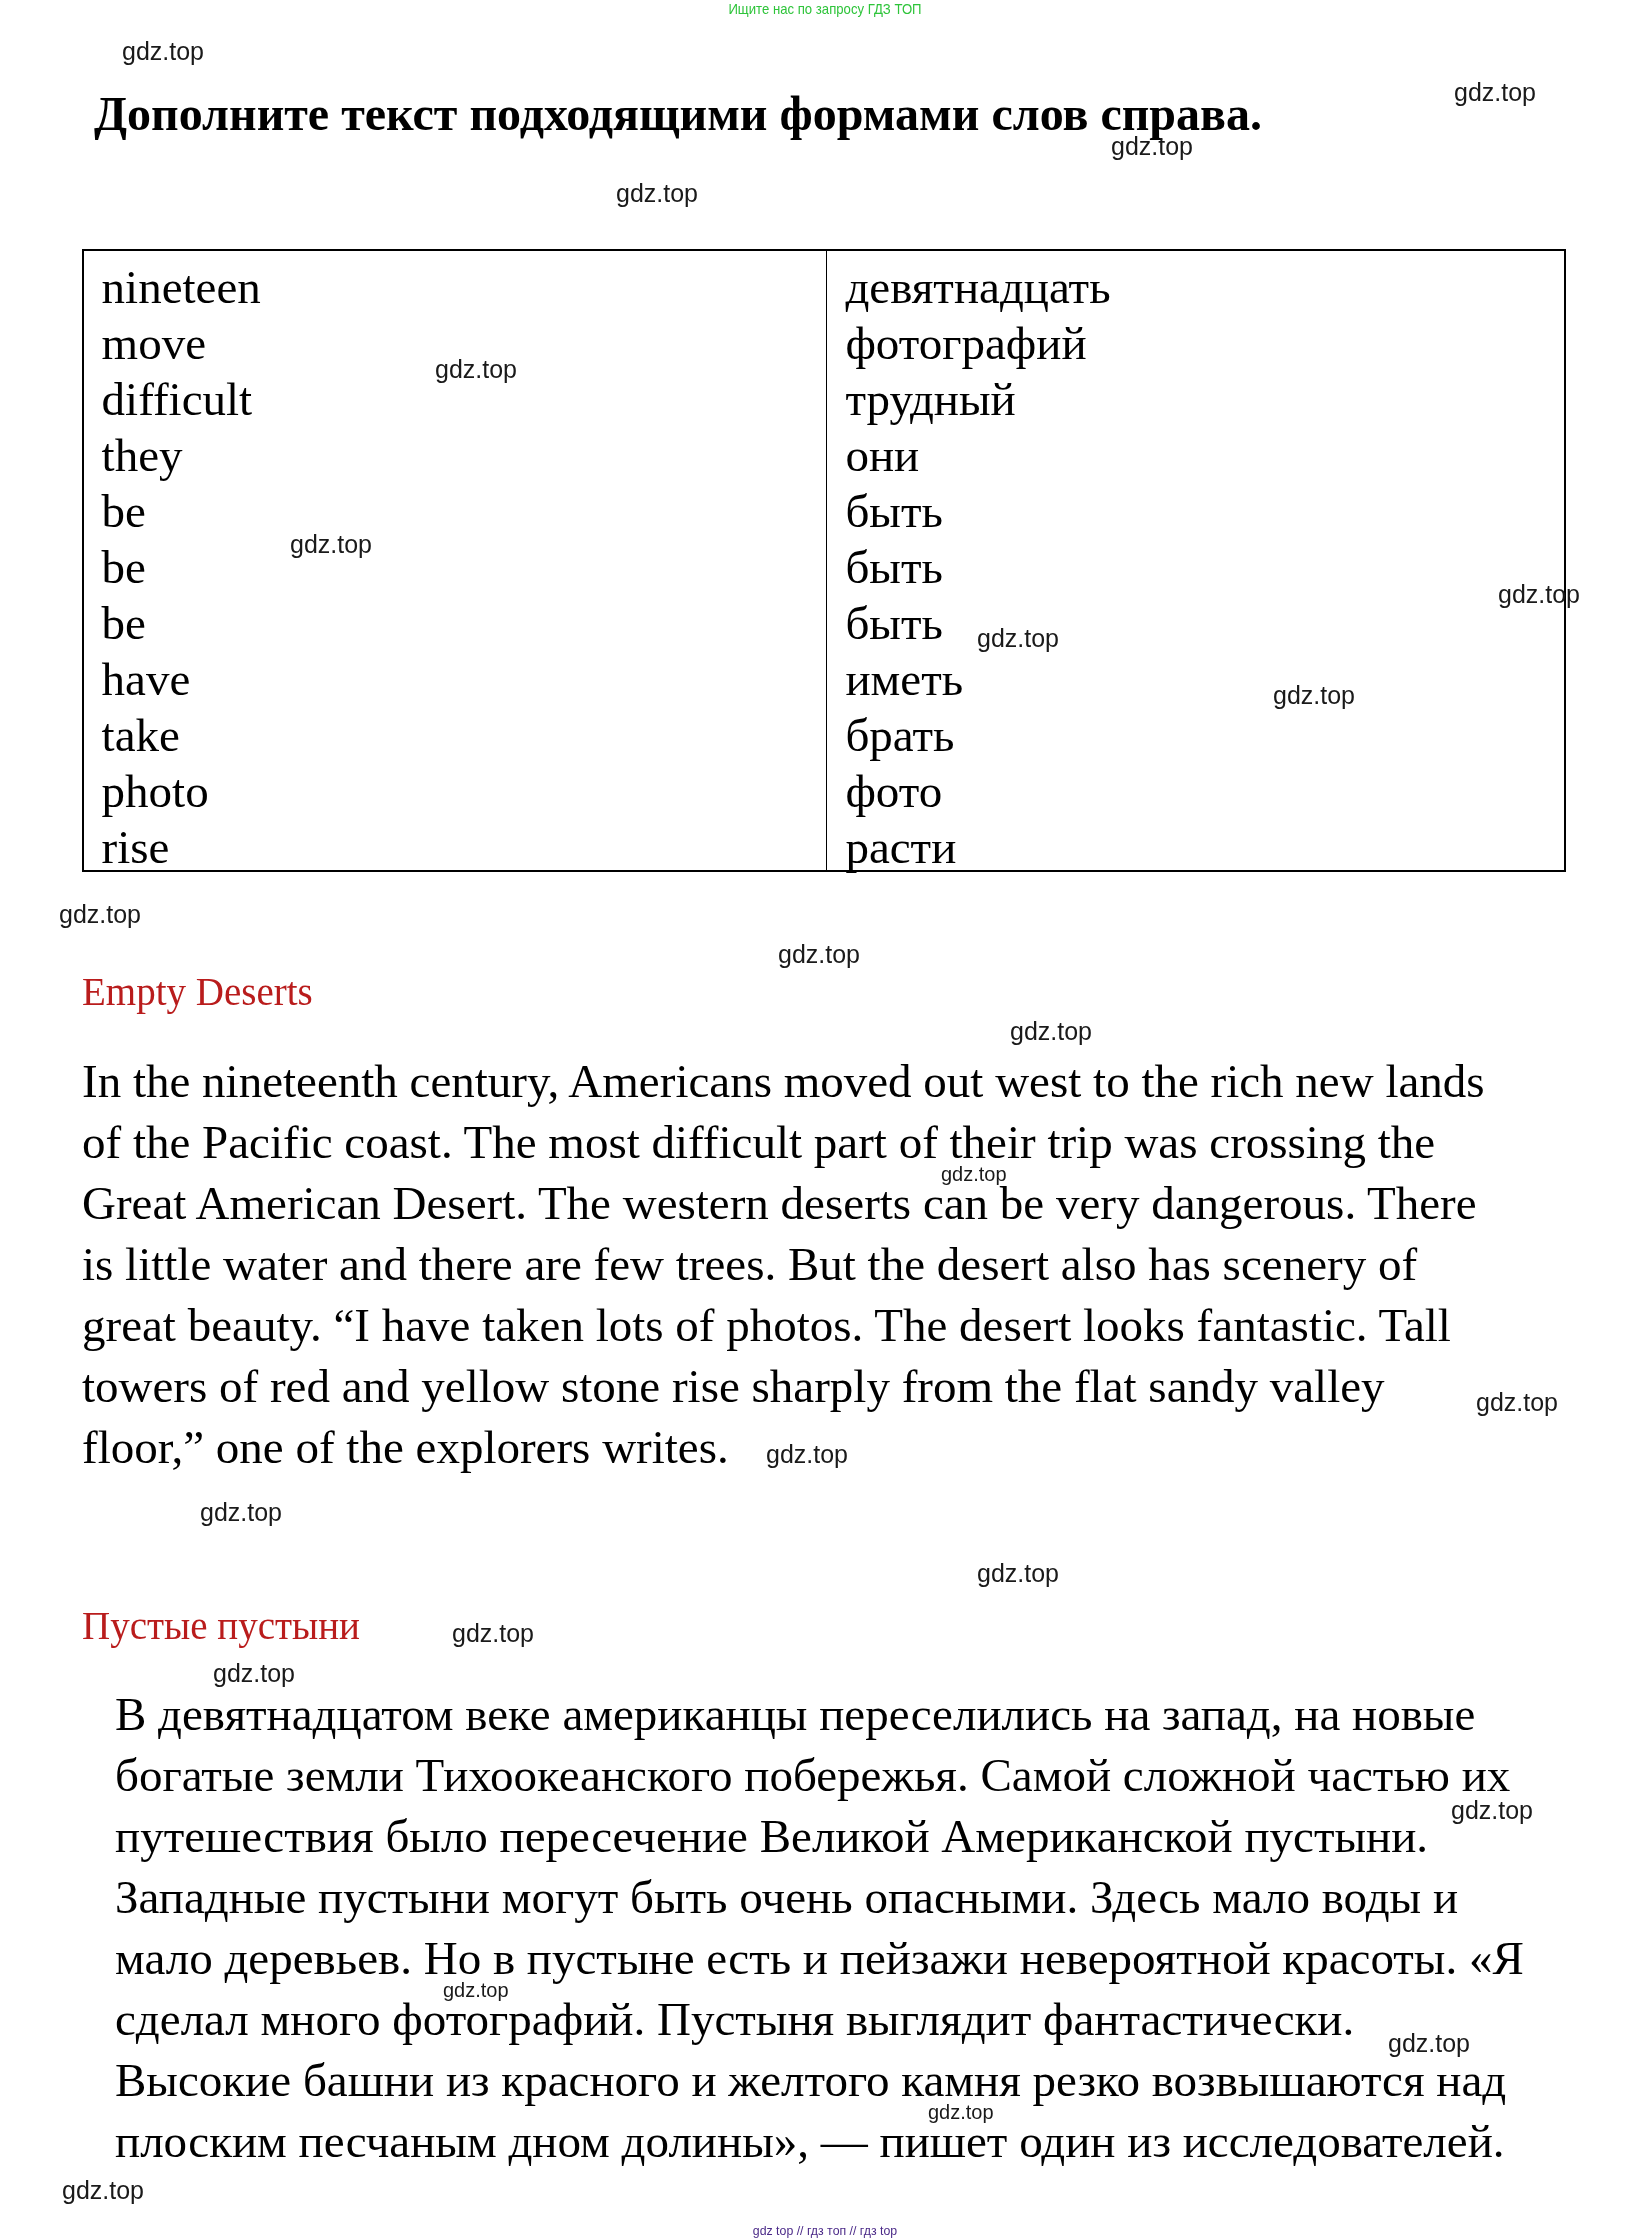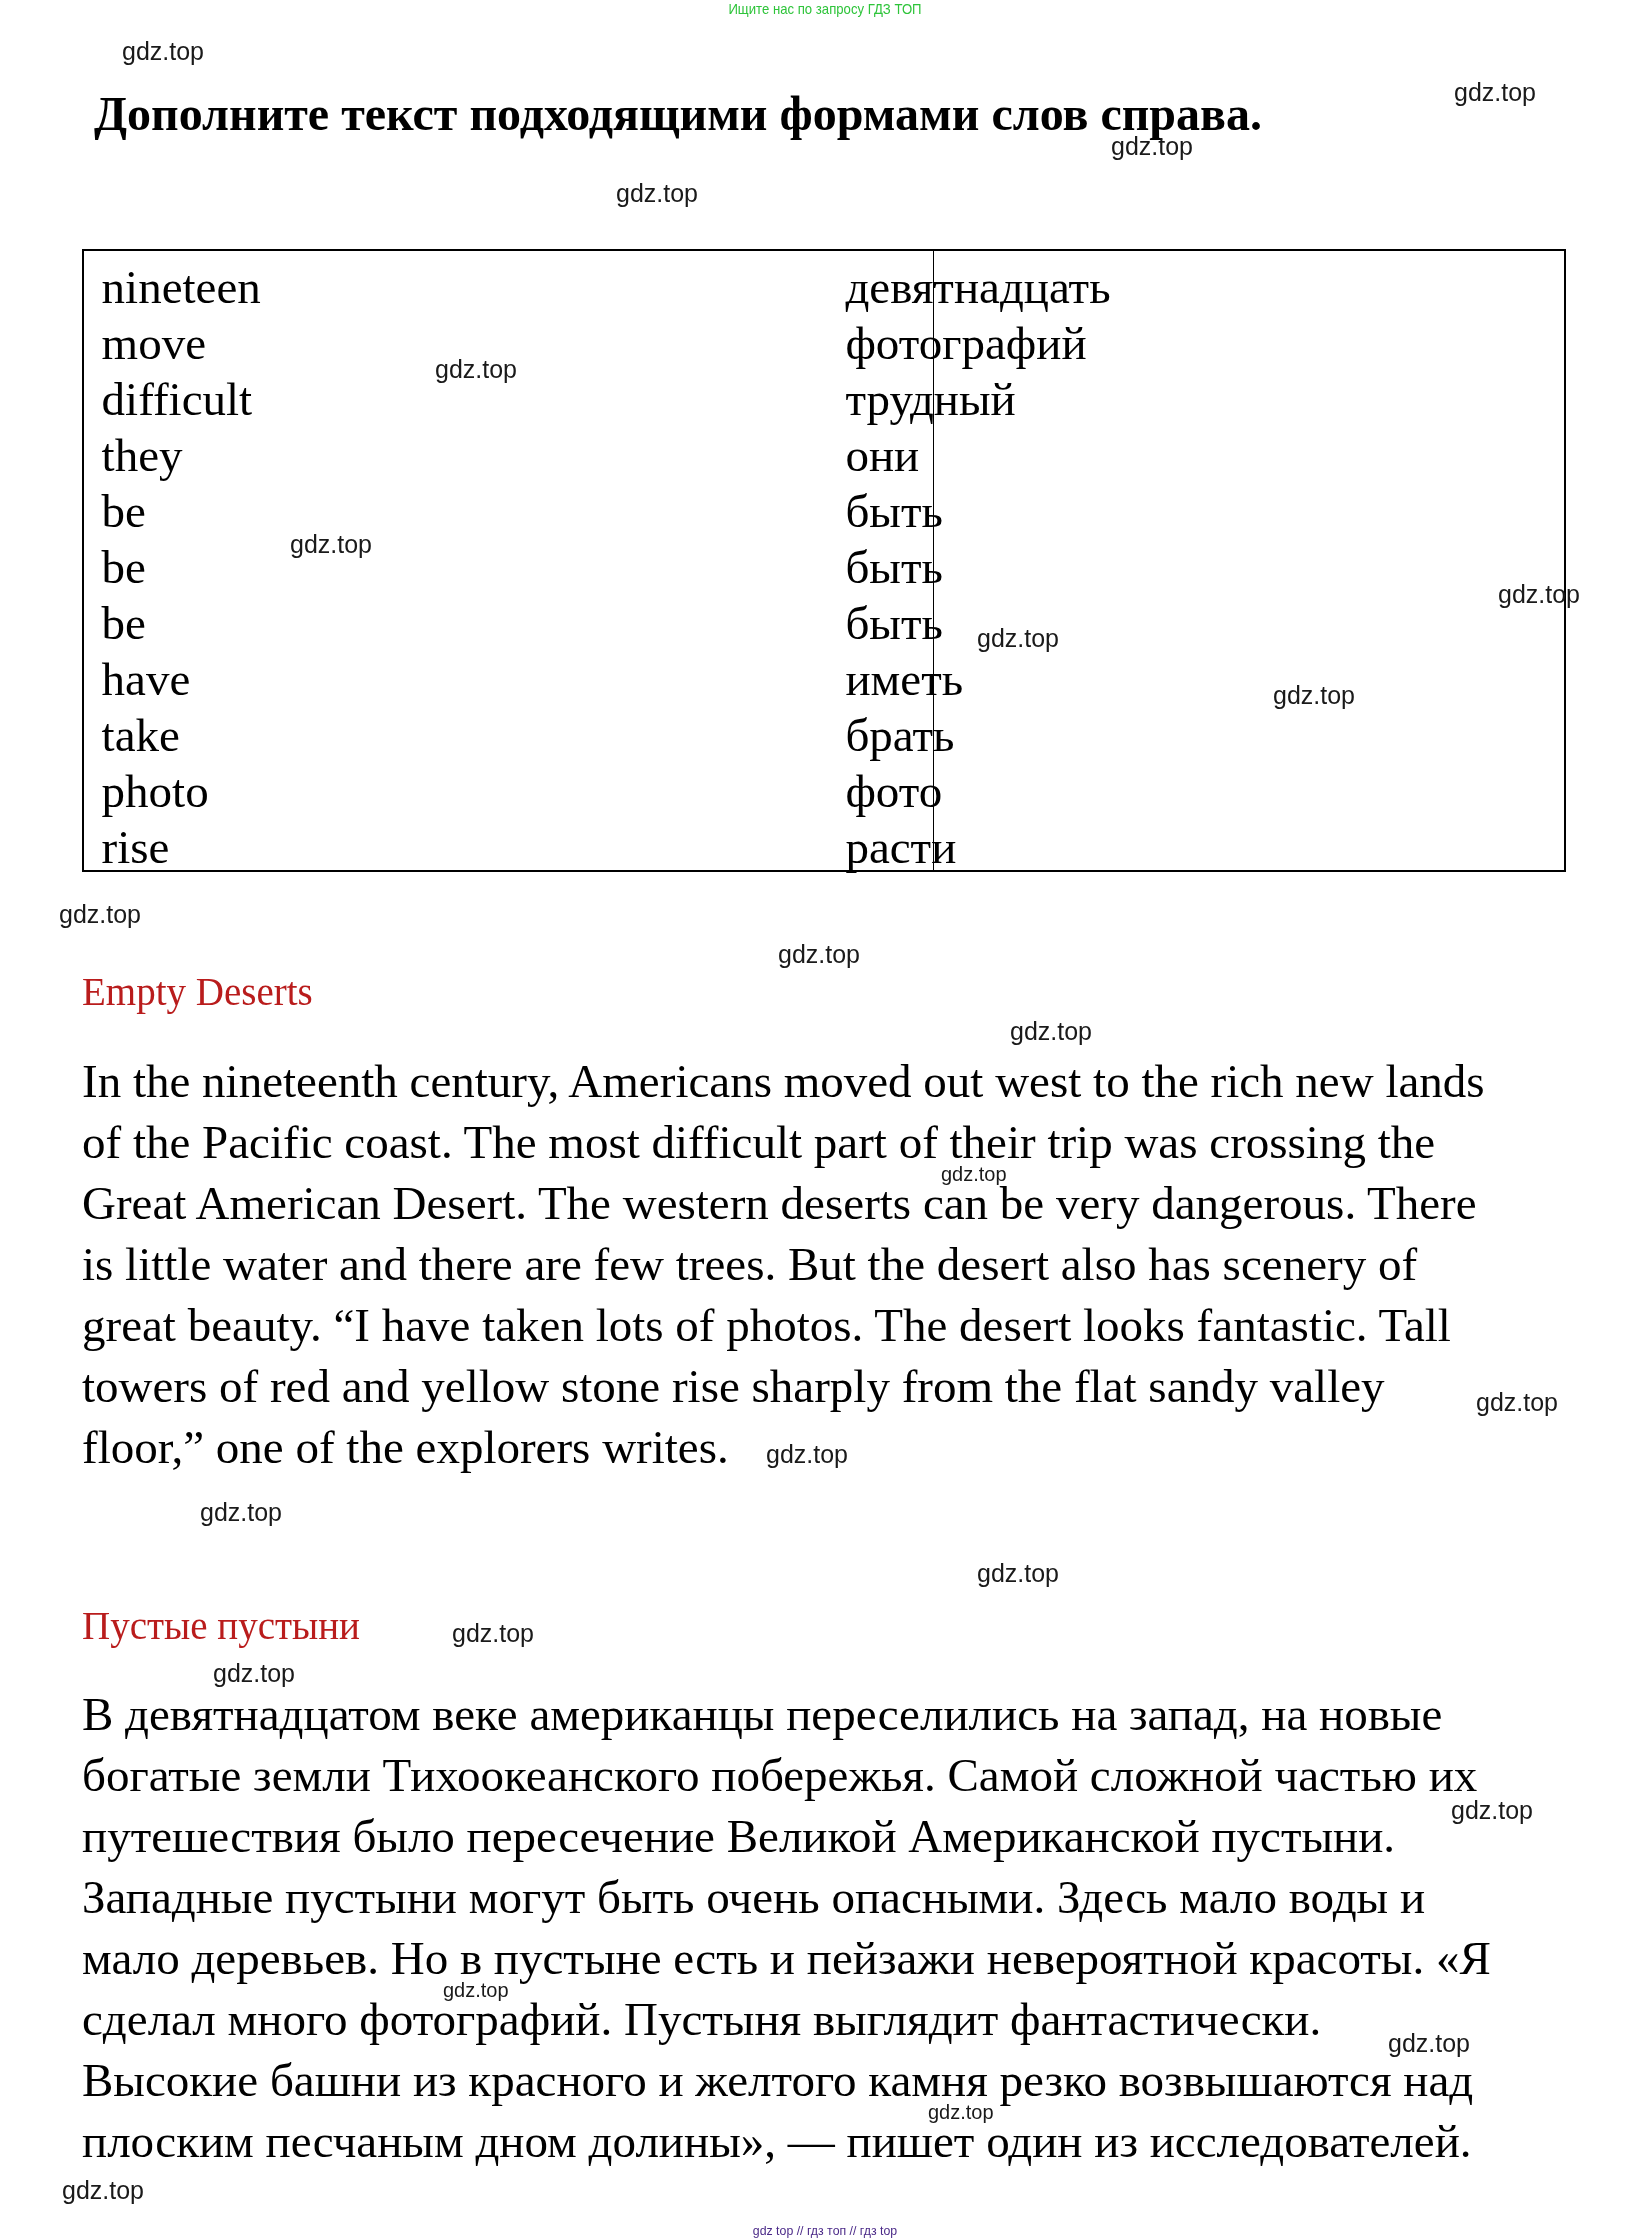--- a/index.html
+++ b/index.html
@@ -24,21 +24,21 @@
     }
 
     .word-table {
       position: absolute; left: 82px; top: 249px; width: 1484px; height: 623px;
       border: 2.5px solid #000; box-sizing: border-box;
     }
     .col {
       position: absolute; top: 0; bottom: 0; box-sizing: border-box;
       padding-top: 7.5px;
     }
-    .col.en { left: 0; width: 850px; border-right: 1.7px solid #000; padding-left: 17.6px; }
+    .col.en { left: 0; width: 743px; border-right: 1.7px solid #000; padding-left: 17.6px; }
     .col.ru { left: 743px; right: 0; padding-left: 18.4px; }
     .cell {
       font-family: "Liberation Serif", serif; font-size: 47px;
       line-height: 56px; height: 56px; color: #000; white-space: nowrap;
     }
 
     .heading {
       position: absolute; left: 82px; margin: 0; font-weight: normal;
       font-family: "Liberation Serif", serif; font-size: 39px; line-height: 55px;
       color: #b91c1c; white-space: nowrap;
@@ -46,21 +46,21 @@
     .heading.en { top: 964px; }
     .heading.ru { top: 1598px; }
 
     .para {
       position: absolute; left: 82px; width: 1509px; margin: 0;
       font-family: "Liberation Serif", serif; font-size: 47px; line-height: 61px;
       color: #000;
     }
     .para .line { display: block; white-space: nowrap; }
     .para.en { top: 1051px; }
-    .para.ru { top: 1684px; }
+    .para.ru { top: 1684px; margin-left: 33px; }
 
     .wm {
       position: absolute; font-family: "Liberation Sans", sans-serif;
       font-size: 25px; line-height: 28.5px; color: #1a1a1a; white-space: nowrap;
     }
     .wm.small { font-size: 20px; line-height: 23.5px; }
   </style>
 </head>
 <body>
 

